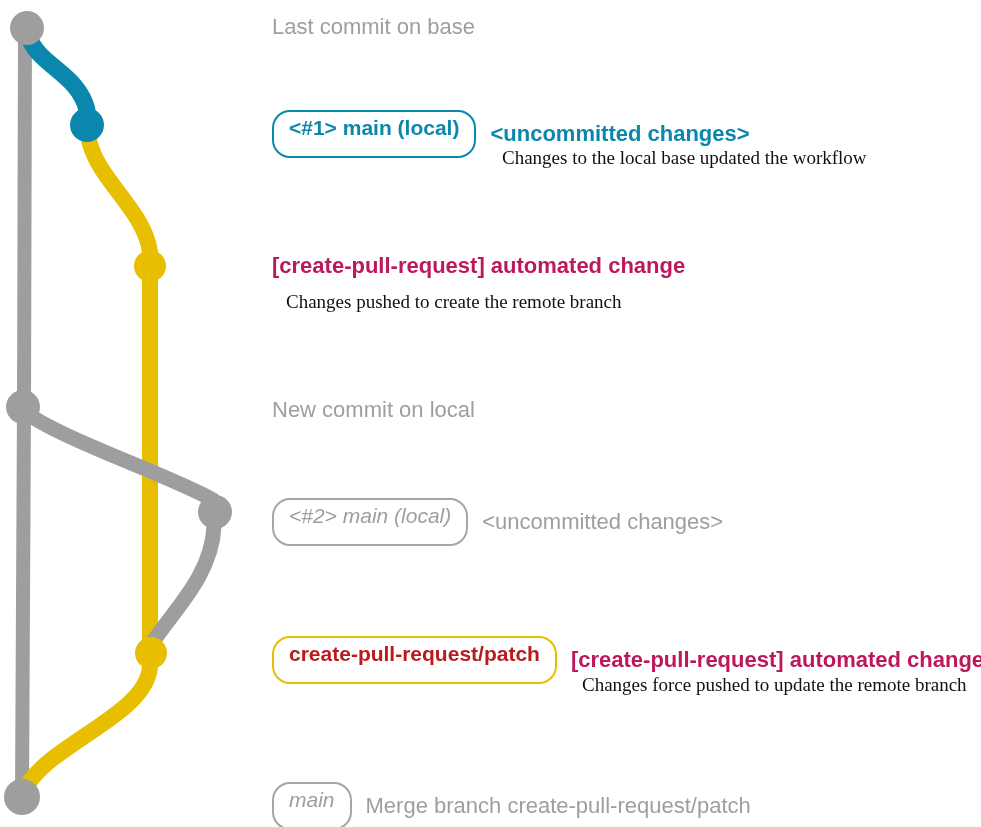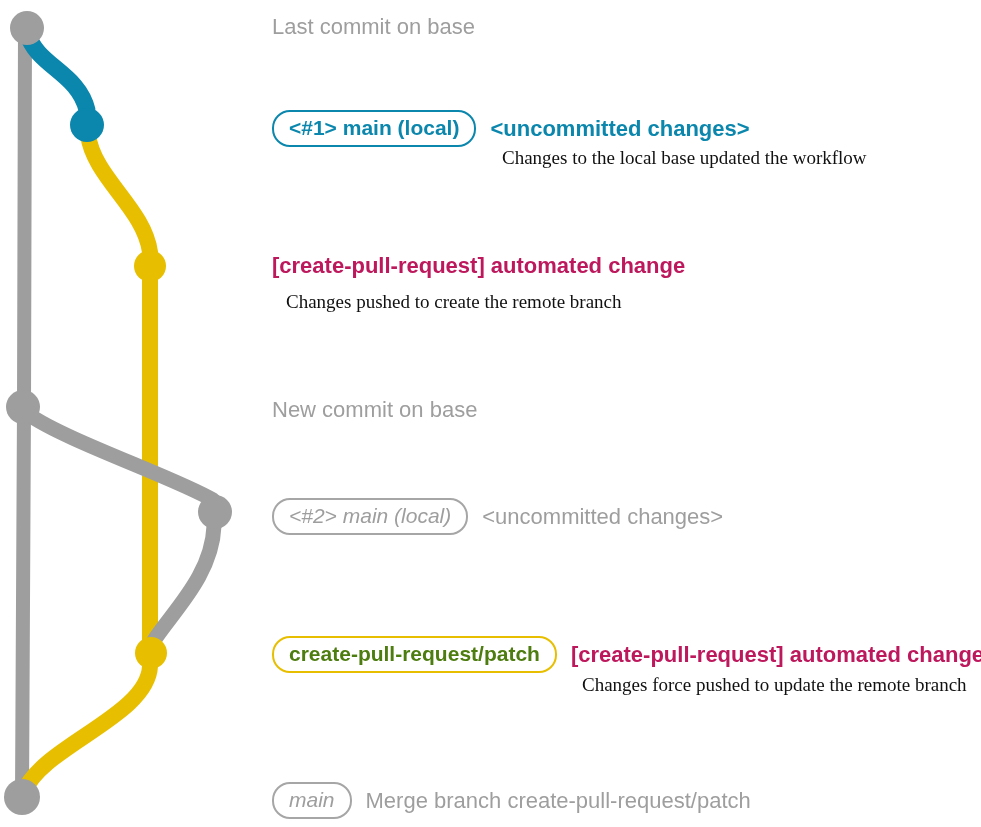--- a/index.html
+++ b/index.html
@@ -41,30 +41,30 @@
   .row-head {
     display: flex;
     align-items: center;
     white-space: nowrap;
   }
 
   .pill {
     display: inline-block;
     border: 2px solid #9e9e9e;
     border-radius: 18px;
-    padding: 5px 15px 7px 15px;
+    padding: 5px 15px 18px 15px;
     font-size: 21px;
     font-weight: bold;
     line-height: 1;
     color: #9e9e9e;
     background: #ffffff;
     white-space: nowrap;
   }
   .pill.teal   { border-color: #0b87ad; color: #0b87ad; }
-  .pill.yellow { border-color: #e8bf00; color: #4d7c0f; }
+  .pill.yellow { border-color: #e8bf00; color: #b91c1c; }
   .pill.gray   { border-color: #a6a6a6; color: #9e9e9e; font-weight: normal; font-style: italic; }
 
   .headline {
     font-size: 22px;
     line-height: 1;
     white-space: nowrap;
     font-family: "Liberation Sans", sans-serif;
   }
   .headline.teal   { color: #0b87ad; font-weight: bold; }
   .headline.yellow { color: #be185d; font-weight: bold; }
@@ -126,21 +126,21 @@
 
   <div class="row" style="left:256px; top:255px;">
     <div class="row-head">
       <span class="headline yellow">[create-pull-request] automated change</span>
     </div>
   </div>
   <div class="subtext" style="left:270px; top:292px;">Changes pushed to create the remote branch</div>
 
   <div class="row" style="left:256px; top:399px;">
     <div class="row-head">
-      <span class="headline gray">New commit on base</span>
+      <span class="headline gray">New commit on local</span>
     </div>
   </div>
 
   <div class="row" style="left:256px; top:498px;">
     <div class="row-head">
       <span class="pill gray">&lt;#2&gt; main (local)</span>
       <span class="pill-gap"></span>
       <span class="headline gray">&lt;uncommitted changes&gt;</span>
     </div>
   </div>

